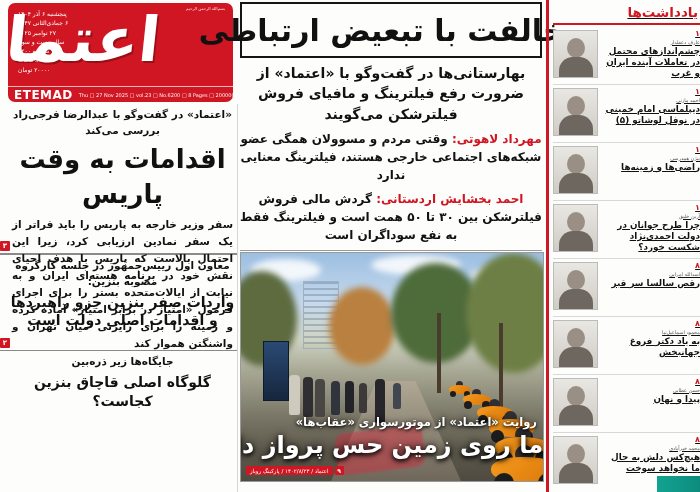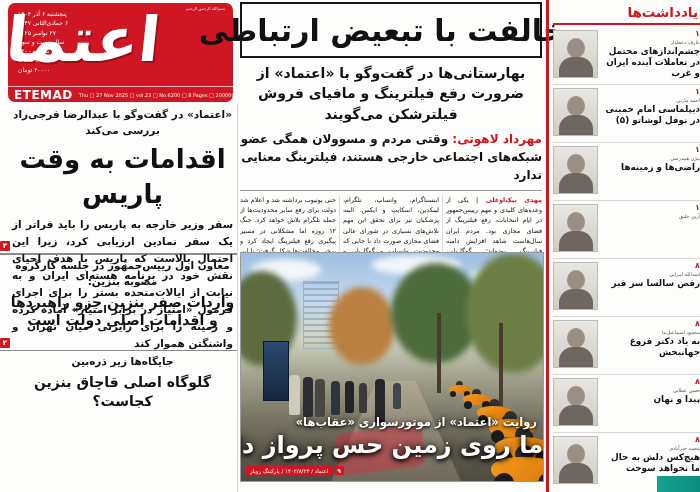--- a/index.html
+++ b/index.html
@@ -55,21 +55,21 @@
   }
   .story .page-badge{position:absolute;left:0;bottom:2px;}
   
   .center-col{position:absolute;left:240px;top:0;width:302px;}
   .lead-box{
     border:2px solid #151515;margin-top:2px;height:52px;
     display:flex;align-items:center;justify-content:center;
   }
   .lead-title{font-size:30px;font-weight:bold;white-space:nowrap;}
   .lead-sub{font-size:14px;font-weight:bold;text-align:center;line-height:1.45;margin-top:5px;}
-  .quote{font-size:12px;font-weight:bold;line-height:1.5;margin-top:6px;}
+  .quote{font-size:12px;font-weight:bold;text-align:center;line-height:1.5;margin-top:6px;}
   .qname{color:#d01622;}
   .lead-cols{
     margin-top:6px;border-top:1px solid #999;padding-top:4px;
     column-count:3;column-gap:7px;column-rule:1px solid #ddd;
     font-size:6.4px;line-height:1.6;text-align:justify;height:70px;overflow:hidden;
   }
   .byline{color:#d01622;font-weight:bold;}
   
   .photo{
     position:absolute;left:240px;top:252px;width:302px;height:228px;
@@ -102,21 +102,21 @@
     position:absolute;left:0;right:0;bottom:22px;text-align:center;
     color:#fff;font-size:24px;font-weight:bold;white-space:nowrap;
     text-shadow:0 2px 4px #000,0 0 8px rgba(0,0,0,.85);
   }
   .ph-cap{position:absolute;left:5px;bottom:6px;display:flex;align-items:stretch;gap:2px;direction:rtl;}
   .ph-cap .page-badge{width:9px;height:9px;font-size:6px;}
   .cap-strip{background:#d01622;color:#fff;font-size:5.5px;display:flex;align-items:center;
     padding:0 4px;height:9px;white-space:nowrap;}
   
   .side-rule{position:absolute;left:546px;top:0;width:2.5px;height:492px;background:#d01622;}
-  .sidebar{position:absolute;left:553px;top:0;width:147px;height:492px;direction:rtl;}
+  .sidebar{position:absolute;left:553px;top:0;width:147px;height:492px;direction:rtl;text-decoration:underline;}
   .side-title{color:#d01622;font-size:13.5px;font-weight:bold;text-align:right;padding:4px 2px 3px 0;}
   .side-title-rule{height:1.5px;background:#d01622;margin-bottom:2px;}
   .note{display:flex;flex-direction:row;gap:4px;padding:3px 0 2px 0;border-bottom:1px solid #d8d8d8;height:52px;}
   .note-text{flex:1;min-width:0;text-align:right;}
   .note-page{color:#d01622;font-size:8px;font-weight:bold;line-height:1;}
   .note-author{font-size:5px;color:#555;margin-top:1px;}
   .note-title{font-size:8.8px;font-weight:bold;line-height:1.28;margin-top:1px;}
   .note-photo{
     width:43px;height:46px;flex:none;border:1px solid #bbb;overflow:hidden;position:relative;
     background:linear-gradient(#e9e7e2,#cfccc5);
@@ -179,20 +179,24 @@
 
 <div class="center-col" dir="rtl">
   <div class="lead-box">
     <div class="lead-title">مخالفت با تبعیض ارتباطی</div>
   </div>
   <div class="lead-sub">بهارستانی‌ها در گفت‌وگو با «اعتماد» از ضرورت رفع فیلترینگ و مافیای فروش فیلترشکن می‌گویند</div>
   <div class="quote">
     <span class="qname">مهرداد لاهوتی:</span>
     <span>وقتی مردم و مسوولان همگی عضو شبکه‌های اجتماعی خارجی هستند، فیلترینگ معنایی ندارد</span>
   </div>
+  <div class="quote">
+    <span class="qname">احمد بخشایش اردستانی:</span>
+    <span>گردش مالی فروش فیلترشکن بین ۳۰ تا ۵۰ همت است و فیلترینگ فقط به نفع سوداگران است</span>
+  </div>
   <div class="lead-cols">
     <span class="byline">مهدی بیک‌اوغلی |</span>
     <span>یکی از وعده‌های کلیدی و مهم رییس‌جمهور در ایام انتخابات، رفع فیلترینگ از فضای مجازی بود. مردم ایران سال‌هاست شاهد افزایش دامنه فیلترینگ بوده‌اند؛ گوگل‌پلی، اینستاگرام، واتساپ، تلگرام، لینکدین، اسکایپ و ایکس. البته پزشکیان نیز برای تحقق این مهم تلاش‌های بسیاری در شورای عالی فضای مجازی صورت داد تا جایی که محدودیت واتساپ و گوگل‌پلی و حتی یوتیوب برداشته شد و اعلام شد دولت برای رفع سایر محدودیت‌ها از جمله تلگرام تلاش خواهد کرد. جنگ ۱۲ روزه اما مشکلاتی در مسیر پیگیری رفع فیلترینگ ایجاد کرد و برخی مخالفت‌ها شکل گرفت؛ با این حال بحث ضرورت رفع تبعیض در استفاده از شبکه‌های اجتماعی دوباره داغ شده است.</span>
     
   </div>
 </div>
 
 <div class="photo">
 
   <div class="blob cloud" style="left:10px;top:6px;width:70px;height:22px;"></div>
@@ -307,20 +311,21 @@
     <div class="note-photo">
         <div class="sil-head"></div>
         <div class="sil-body"></div>
       </div>
   </div>
 
   <div class="note">
     <div class="note-text">
       <div class="note-page">۱</div>
       <div class="note-author">آرین خلیق</div>
+      <div class="note-title">چرا طرح جوانان در دولت احمدی‌نژاد شکست خورد؟</div>
     </div>
     <div class="note-photo">
         <div class="sil-head"></div>
         <div class="sil-body"></div>
       </div>
   </div>
 
   <div class="note">
     <div class="note-text">
       <div class="note-page">۸</div>

